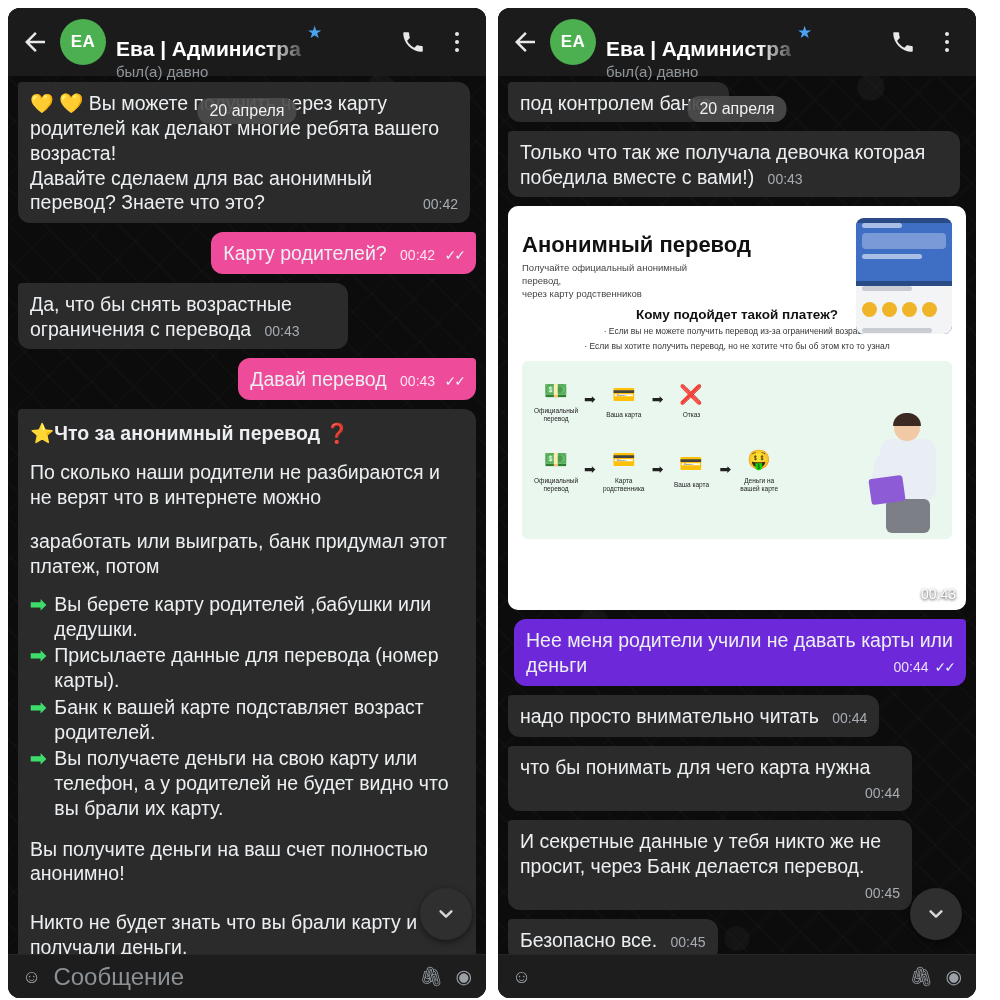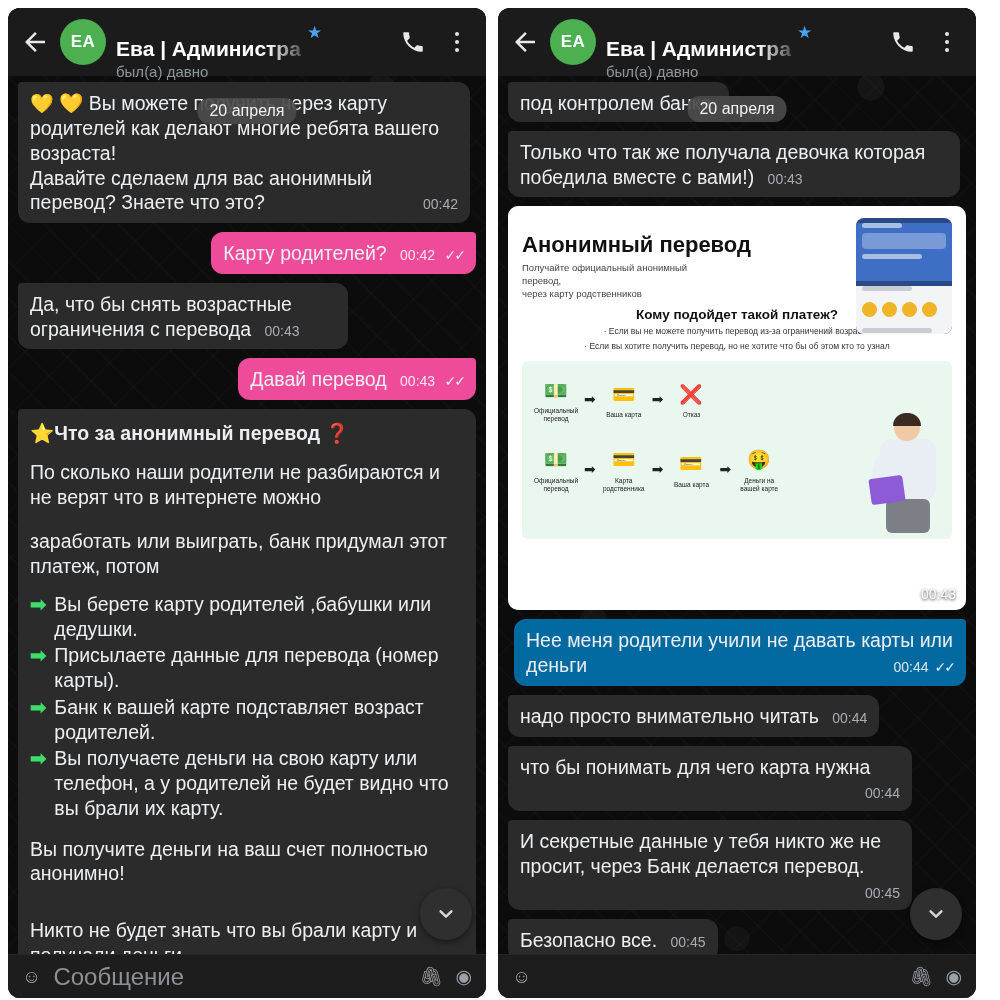--- a/index.html
+++ b/index.html
@@ -296,21 +296,21 @@
             </div>
             <div style="display:flex;gap:8px;margin-bottom:2px">
               <span class="arrow-green">➡</span>
               <span>Банк к вашей карте подставляет возраст родителей.</span>
             </div>
             <div style="display:flex;gap:8px;margin-bottom:16px">
               <span class="arrow-green">➡</span>
               <span>Вы получаете деньги на свою карту или телефон, а у родителей не будет видно что вы брали их карту.</span>
             </div>
 
-            <div style="margin-bottom:32px">Вы получите деньги на ваш счет полностью анонимно!</div>
+            <div style="margin-bottom:24px">Вы получите деньги на ваш счет полностью анонимно!</div>
             <div style="margin-bottom:20px">Никто не будет знать что вы брали карту и получали деньги.</div>
             <div>Это полностью безопасно и находится под контролем банка.</div>
           </div>
         </div>
 
       </div>
     </div>
 
     <div class="fab">
       <svg width="26" height="26" viewBox="0 0 24 24">
@@ -451,21 +451,21 @@
                   <div class="p-hair"></div>
                   <div class="p-book"></div>
                 </div>
               </div>
             </div>
             <div class="img-time">00:43</div>
           </div>
         </div>
 
         <div class="row out">
-          <div class="bub out wide" style="background:#0369a1;max-width:452px">
+          <div class="bub out wide" style="background:#6d28d9;max-width:452px">
             <span>Нее меня родители учили не давать карты или деньги</span>
             <span class="meta">
               <span class="time">00:44</span>
               <span class="ticks">✓✓</span>
             </span>
           </div>
         </div>
 
         <div class="row in">
           <div class="bub in" style="max-width:390px">

